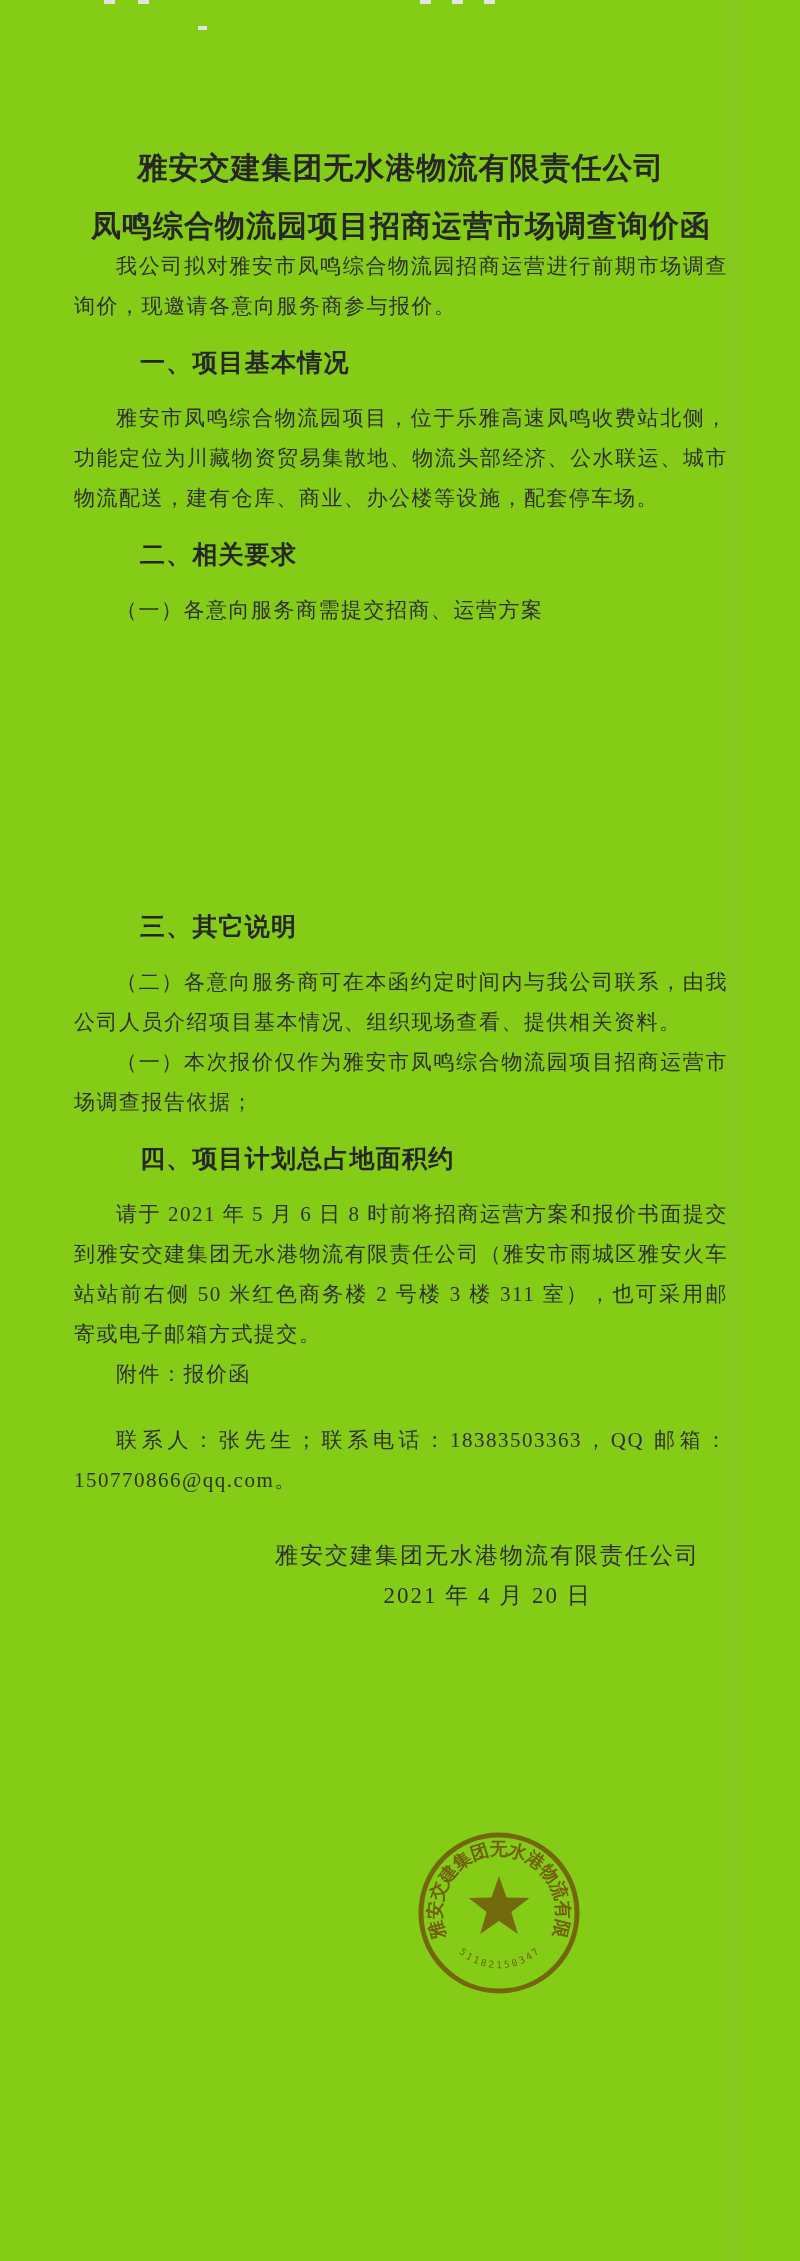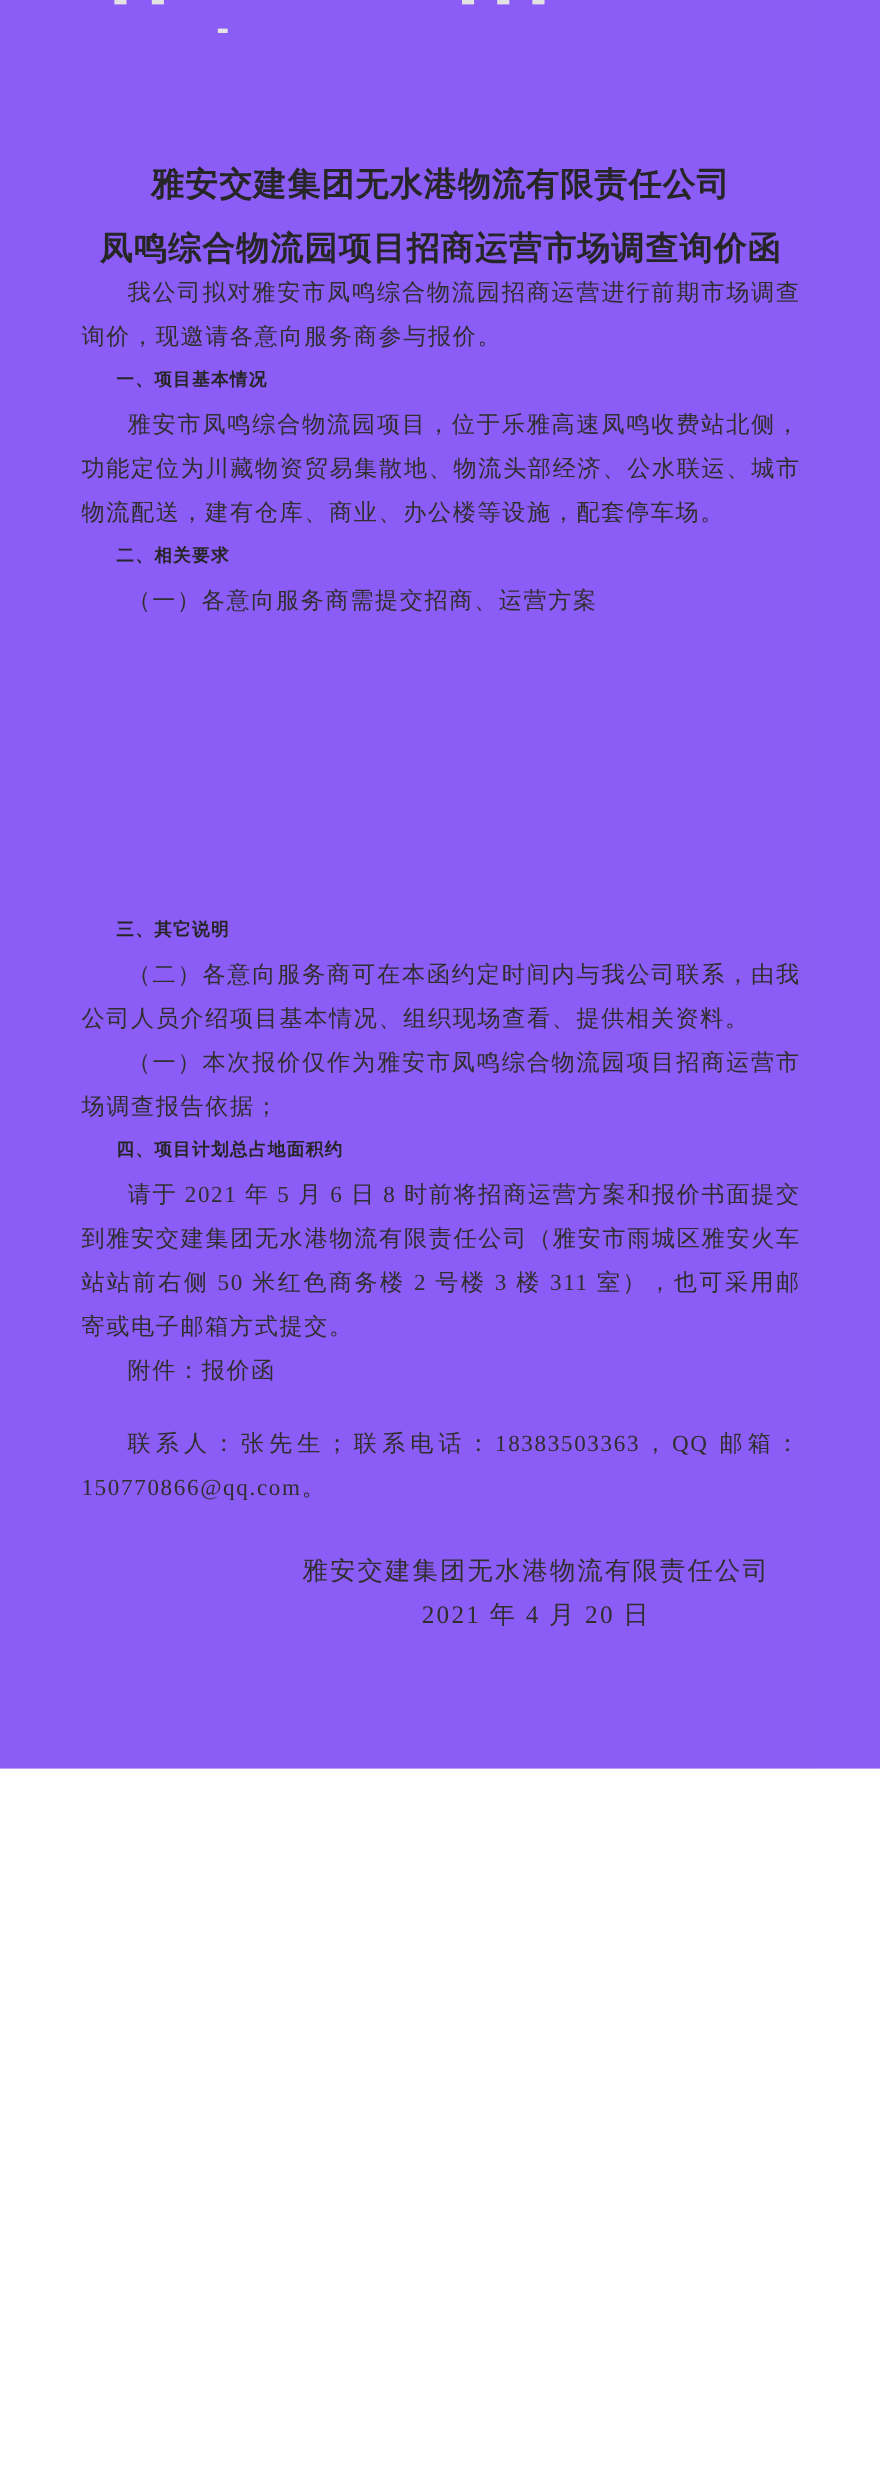--- a/index.html
+++ b/index.html
@@ -1,19 +1,19 @@
 <!DOCTYPE html>
 <html><head>
 <meta charset="utf-8">
 <style>
   html,body{margin:0;padding:0;background:#ffffff;}
   .page{
     position:relative;
-    width:800px;height:1608px;
-    background:#8b5cf6;
+    width:800px;height:2261px;
+    background:#84cc16;
     overflow:hidden;
     font-family:"Liberation Serif","DejaVu Serif",serif;
     color:#2f2f2f;
   }
   
   .scan-band{
     position:absolute;top:0;left:727px;width:16px;height:100%;
     background:rgba(130,130,130,0.045);
   }
   .speck{position:absolute;background:#e3e3e3;width:11px;height:4px;}
@@ -25,21 +25,21 @@
   }
   .title{
     text-align:center;font-weight:bold;font-size:30px;line-height:40px;
     letter-spacing:1px;text-indent:0;color:#262626;
   }
   .title-1{margin:148px 0 0 0;}
   .title-2{margin:18px 0 0 0;}
   .p{margin:0;text-indent:2em;}
   .first{}
   .h{
-    margin:0;text-indent:2em;font-weight:700;font-size:16px;
+    margin:16px;text-indent:2em;font-weight:700;font-size:25px;
     font-family:"Liberation Sans","DejaVu Sans",sans-serif;
     letter-spacing:1.2px;color:#262626;
   }
   .sub{margin:0;text-indent:2em;}
   .gap{height:260px;}
   .contact{margin-top:26px;}
   .sig{
     margin:36px 28px 0 auto;width:-moz-fit-content;width:fit-content;
     text-align:center;font-size:23px;letter-spacing:2px;line-height:40px;
   }

